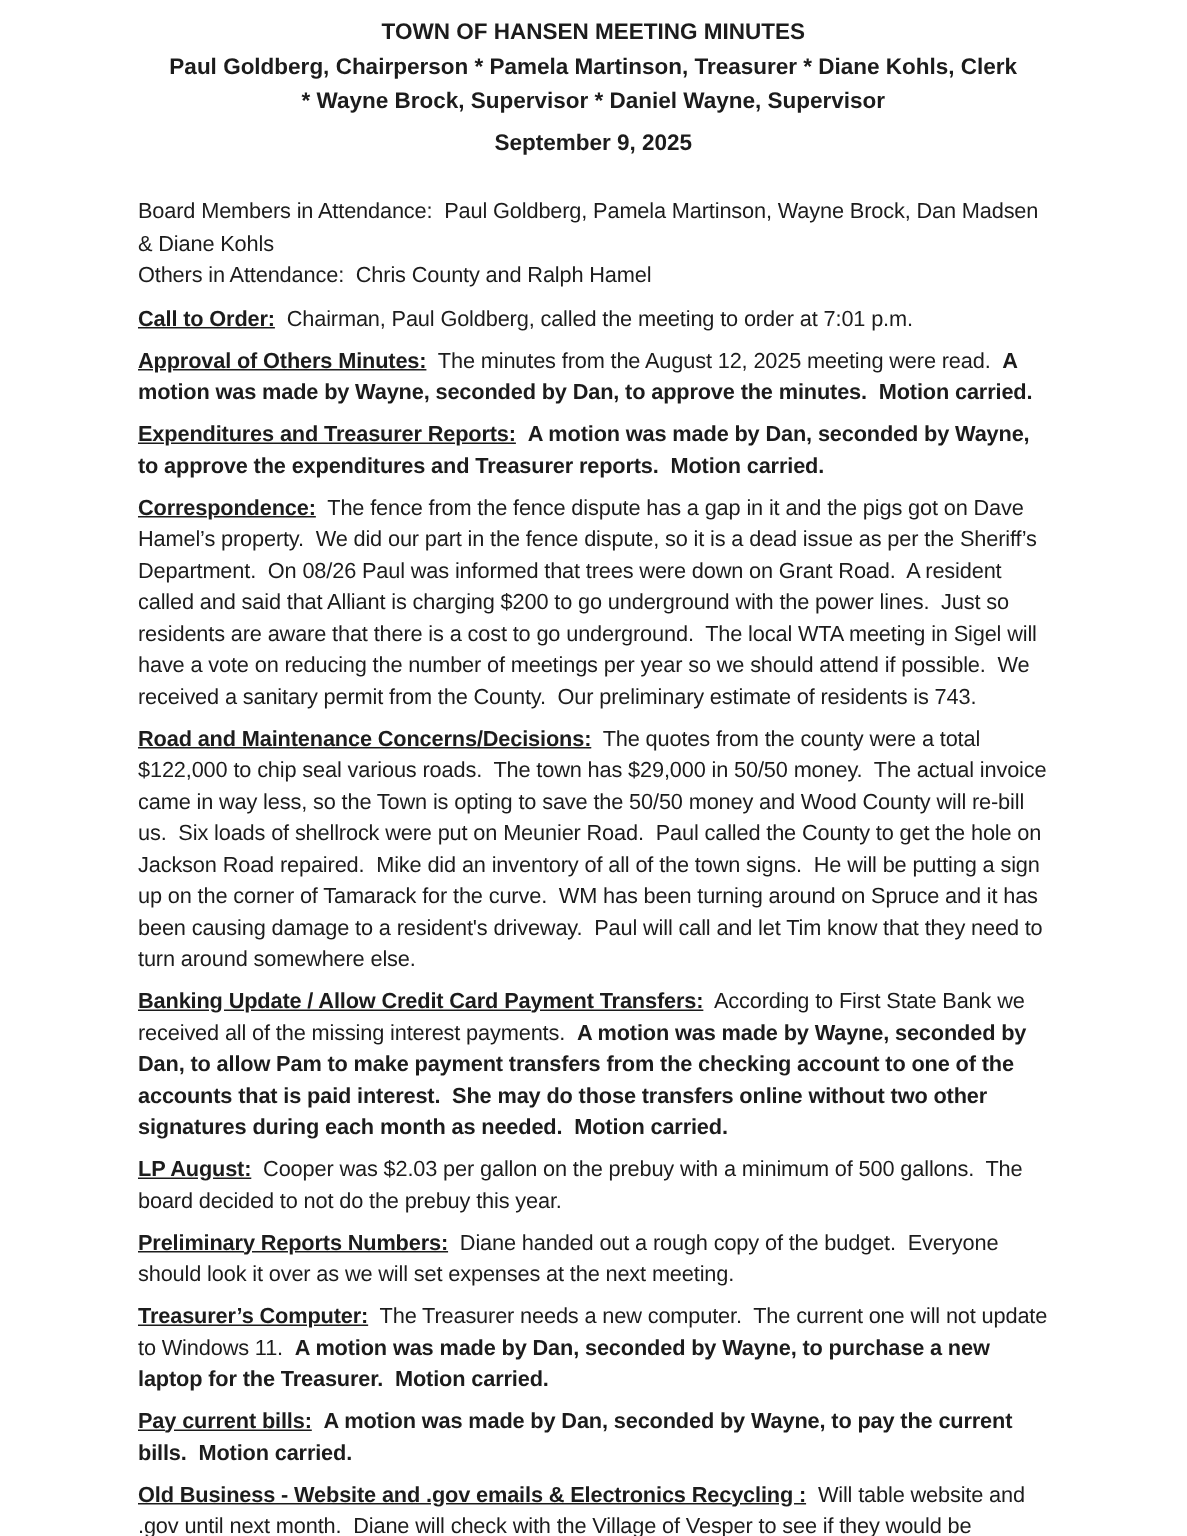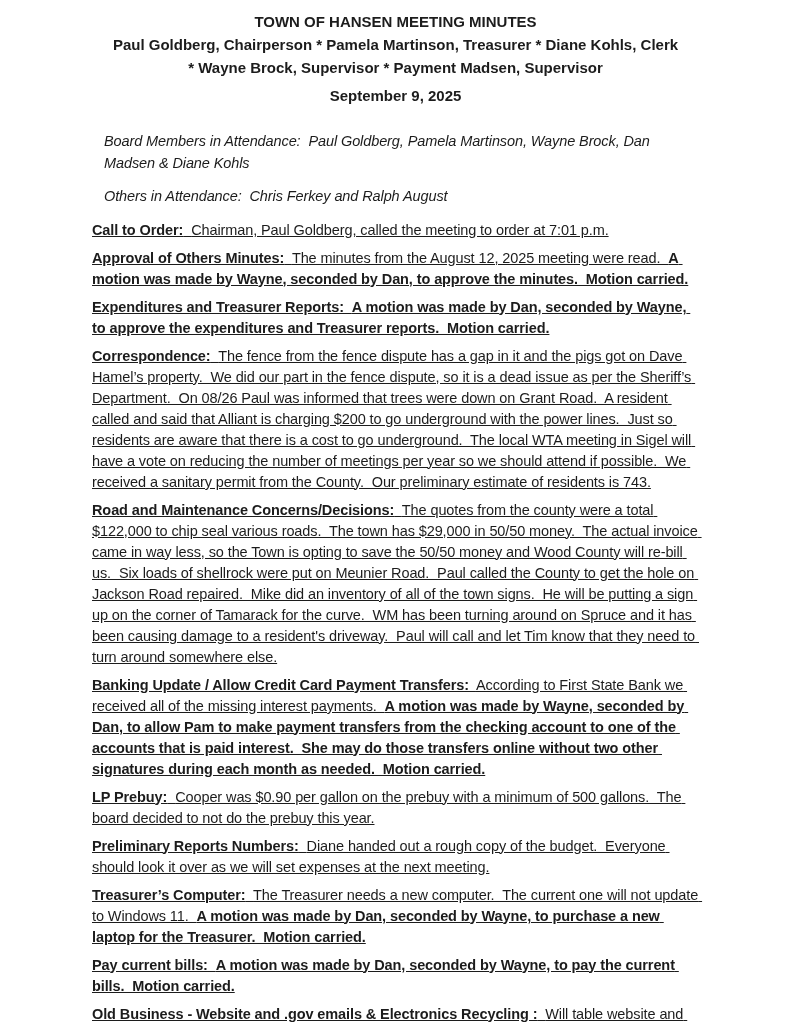--- a/index.html
+++ b/index.html
@@ -27,69 +27,67 @@
     line-height: 23px;
   }
   .doc-header .doc-date {
     margin-top: 5px;
     margin-bottom: 24px;
   }
   .attendance {
     margin-top: 4px;
   }
   .att-line {
-    margin: 12px;
+    margin: 0;
     font-size: 14.5px;
     line-height: 21.5px;
     letter-spacing: -0.1px;
     white-space: pre-wrap;
-    font-style: italic;
   }
   .sections {
     margin-top: 2px;
   }
   .section {
     margin: 7px 0 0 0;
     font-size: 14.5px;
     line-height: 21px;
     letter-spacing: -0.1px;
     white-space: pre-wrap;
-    text-decoration: underline;
   }
   .section .heading {
     font-weight: bold;
     text-decoration: underline;
   }
   .seg.bold {
     font-weight: bold;
   }
 </style>
 </head>
 <body>
 
 <div class="page">
   <div class="doc-header">
     <div class="hline">TOWN OF HANSEN MEETING MINUTES</div>
     <div class="hline">Paul Goldberg, Chairperson * Pamela Martinson, Treasurer * Diane Kohls, Clerk</div>
-    <div class="hline">* Wayne Brock, Supervisor * Payment Madsen, Supervisor</div>
+    <div class="hline">* Wayne Brock, Supervisor * Daniel Wayne, Supervisor</div>
     <div class="hline doc-date">September 9, 2025</div>
   </div>
 
   <div class="attendance">
       <p class="att-line">Board Members in Attendance:  Paul Goldberg, Pamela Martinson, Wayne Brock, Dan Madsen &amp; Diane Kohls</p>
-      <p class="att-line">Others in Attendance:  Chris Ferkey and Ralph August</p>
+      <p class="att-line">Others in Attendance:  Chris County and Ralph Hamel</p>
     </div>
 
   <div class="sections">
       <p class="section"><span class="heading">Call to Order:</span>  <span class="seg">Chairman, Paul Goldberg, called the meeting to order at 7:01 p.m.</span></p>
       <p class="section"><span class="heading">Approval of Others Minutes:</span>  <span class="seg">The minutes from the August 12, 2025 meeting were read.  </span><span class="seg bold">A motion was made by Wayne, seconded by Dan, to approve the minutes.  Motion carried.</span></p>
       <p class="section"><span class="heading">Expenditures and Treasurer Reports:</span>  <span class="seg bold">A motion was made by Dan, seconded by Wayne, to approve the expenditures and Treasurer reports.  Motion carried.</span></p>
       <p class="section"><span class="heading">Correspondence:</span>  <span class="seg">The fence from the fence dispute has a gap in it and the pigs got on Dave Hamel’s property.  We did our part in the fence dispute, so it is a dead issue as per the Sheriff’s Department.  On 08/26 Paul was informed that trees were down on Grant Road.  A resident called and said that Alliant is charging $200 to go underground with the power lines.  Just so residents are aware that there is a cost to go underground.  The local WTA meeting in Sigel will have a vote on reducing the number of meetings per year so we should attend if possible.  We received a sanitary permit from the County.  Our preliminary estimate of residents is 743.</span></p>
       <p class="section"><span class="heading">Road and Maintenance Concerns/Decisions:</span>  <span class="seg">The quotes from the county were a total $122,000 to chip seal various roads.  The town has $29,000 in 50/50 money.  The actual invoice came in way less, so the Town is opting to save the 50/50 money and Wood County will re-bill us.  Six loads of shellrock were put on Meunier Road.  Paul called the County to get the hole on Jackson Road repaired.  Mike did an inventory of all of the town signs.  He will be putting a sign up on the corner of Tamarack for the curve.  WM has been turning around on Spruce and it has been causing damage to a resident's driveway.  Paul will call and let Tim know that they need to turn around somewhere else.</span></p>
       <p class="section"><span class="heading">Banking Update / Allow Credit Card Payment Transfers:</span>  <span class="seg">According to First State Bank we received all of the missing interest payments.  </span><span class="seg bold">A motion was made by Wayne, seconded by Dan, to allow Pam to make payment transfers from the checking account to one of the accounts that is paid interest.  She may do those transfers online without two other signatures during each month as needed.  Motion carried.</span></p>
-      <p class="section"><span class="heading">LP Prebuy:</span>  <span class="seg">Cooper was $0.90 per gallon on the prebuy with a minimum of 500 gallons.  The board decided to not do the prebuy this year.</span></p>
+      <p class="section"><span class="heading">LP August:</span>  <span class="seg">Cooper was $2.03 per gallon on the prebuy with a minimum of 500 gallons.  The board decided to not do the prebuy this year.</span></p>
       <p class="section"><span class="heading">Preliminary Reports Numbers:</span>  <span class="seg">Diane handed out a rough copy of the budget.  Everyone should look it over as we will set expenses at the next meeting.</span></p>
       <p class="section"><span class="heading">Treasurer’s Computer:</span>  <span class="seg">The Treasurer needs a new computer.  The current one will not update to Windows 11.  </span><span class="seg bold">A motion was made by Dan, seconded by Wayne, to purchase a new laptop for the Treasurer.  Motion carried.</span></p>
       <p class="section"><span class="heading">Pay current bills:</span>  <span class="seg bold">A motion was made by Dan, seconded by Wayne, to pay the current bills.  Motion carried.</span></p>
       <p class="section"><span class="heading">Old Business - Website and .gov emails &amp; Electronics Recycling :</span>  <span class="seg">Will table website and .gov until next month.  Diane will check with the Village of Vesper to see if they would be interested in doing a combined recycling day.</span></p>
       <p class="section"><span class="heading">Sale of Old Snow Plow:</span>  <span class="seg">Paul said that a couple of people had expressed interest in the plow.  Ralph Hamel offered $3700 for it.  </span><span class="seg bold">A motion was made by Dan, seconded by Wayne, to accept the offer from Ralph Hamel for the snow plow.  Motion carried.</span></p>
     </div>
 </div>
 
 </body></html>

